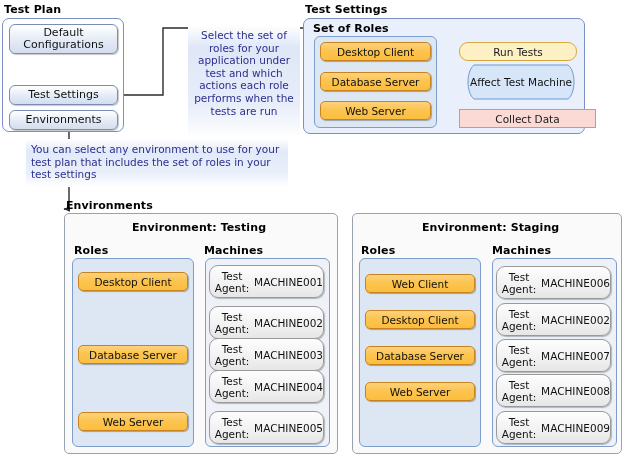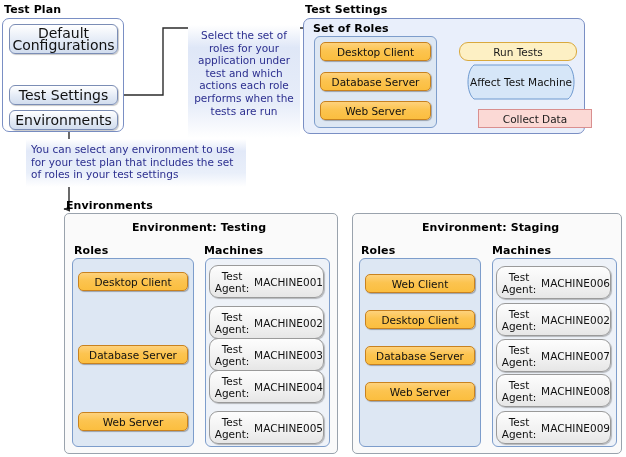--- a/index.html
+++ b/index.html
@@ -69,21 +69,21 @@
     color:#1a1a1a;
   }
 
   
   .node.plan-item{
     border:1px solid #7b8db5;
     border-radius:6px;
     background:linear-gradient(to bottom,#ffffff 0%,#e4ebf6 55%,#d2ddee 100%);
     box-shadow:1px 1px 1px rgba(0,0,0,.22);
     color:#111;
-    font-size:14px;
+    font-size:11px;
   }
 
   
   .node.role{
     border:1px solid #c8821f;
     border-radius:5px;
     background:linear-gradient(to bottom,#fed27c 0%,#fcc450 45%,#fbbe3f 100%);
     box-shadow:1px 1px 1px rgba(0,0,0,.3);
     font-size:10.5px;
     font-weight:normal;
@@ -201,21 +201,21 @@
   </div>
   <div class="node plan-item" style="left:9px; top:85px; width:109px; height:20px;">
     <span>Test Settings</span>
   </div>
   <div class="node plan-item" style="left:9px; top:110px; width:109px; height:20px;">
     <span>Environments</span>
   </div>
 
   <div class="callout c1" style="left:166px; top:25px; width:112px; height:113px;margin-left:22px;">Select the set of roles for your application under test and which actions each role performs when the tests are run</div>
 
-  <div class="callout c2" style="left:26px; top:139px; width:220px; height:48px;">You can select any environment to use for your test plan that includes the set of roles in your test settings</div>
+  <div class="callout c2" style="left:26px; top:139px; width:262px; height:48px;">You can select any environment to use for your test plan that includes the set of roles in your test settings</div>
 
   <div class="sec-title" style="left:305px; top:3px;">Test Settings</div>
 
   <div class="panel settings" style="left:303px; top:18px; width:282px; height:116px;"></div>
 
   <div class="sec-title" style="left:313px; top:22px;">Set of Roles</div>
 
   <div class="group softblue" style="left:314px; top:36px; width:123px; height:92px;"></div>
 
   <div class="node role" style="left:320px; top:42px; width:111px; height:19px;">
@@ -232,21 +232,21 @@
     <span>Run Tests</span>
   </div>
 
   <div class="act-affect-wrap" style="left:462px; top:64px; width:118px; height:35px;">
     <svg width="118" height="36" viewBox="0 0 118 36">
       <path d="M12,1 C4,7 4,29 12,35 L106,35 C114,29 114,7 106,1 Z" fill="#d6e6f8" stroke="#6f9ad0" stroke-width="1"></path>
     </svg>
     <div class="act-affect-label">Affect Test Machine</div>
   </div>
 
-  <div class="node act-collect" style="left:478px; top:109px; width:114px; height:19px;">
+  <div class="node act-collect" style="left:459px; top:109px; width:137px; height:19px;">
     <span>Collect Data</span>
   </div>
 
   <div class="sec-title" style="left:66px; top:199px;">Environments</div>
 
   <div class="panel env" style="left:64px; top:213px; width:274px; height:241px;"></div>
 
   <div class="sec-title" style="left:132px; top:221px;">Environment: Testing</div>
   <div class="sec-title" style="left:74px; top:244px;">Roles</div>
   <div class="sec-title" style="left:204px; top:244px;">Machines</div>

